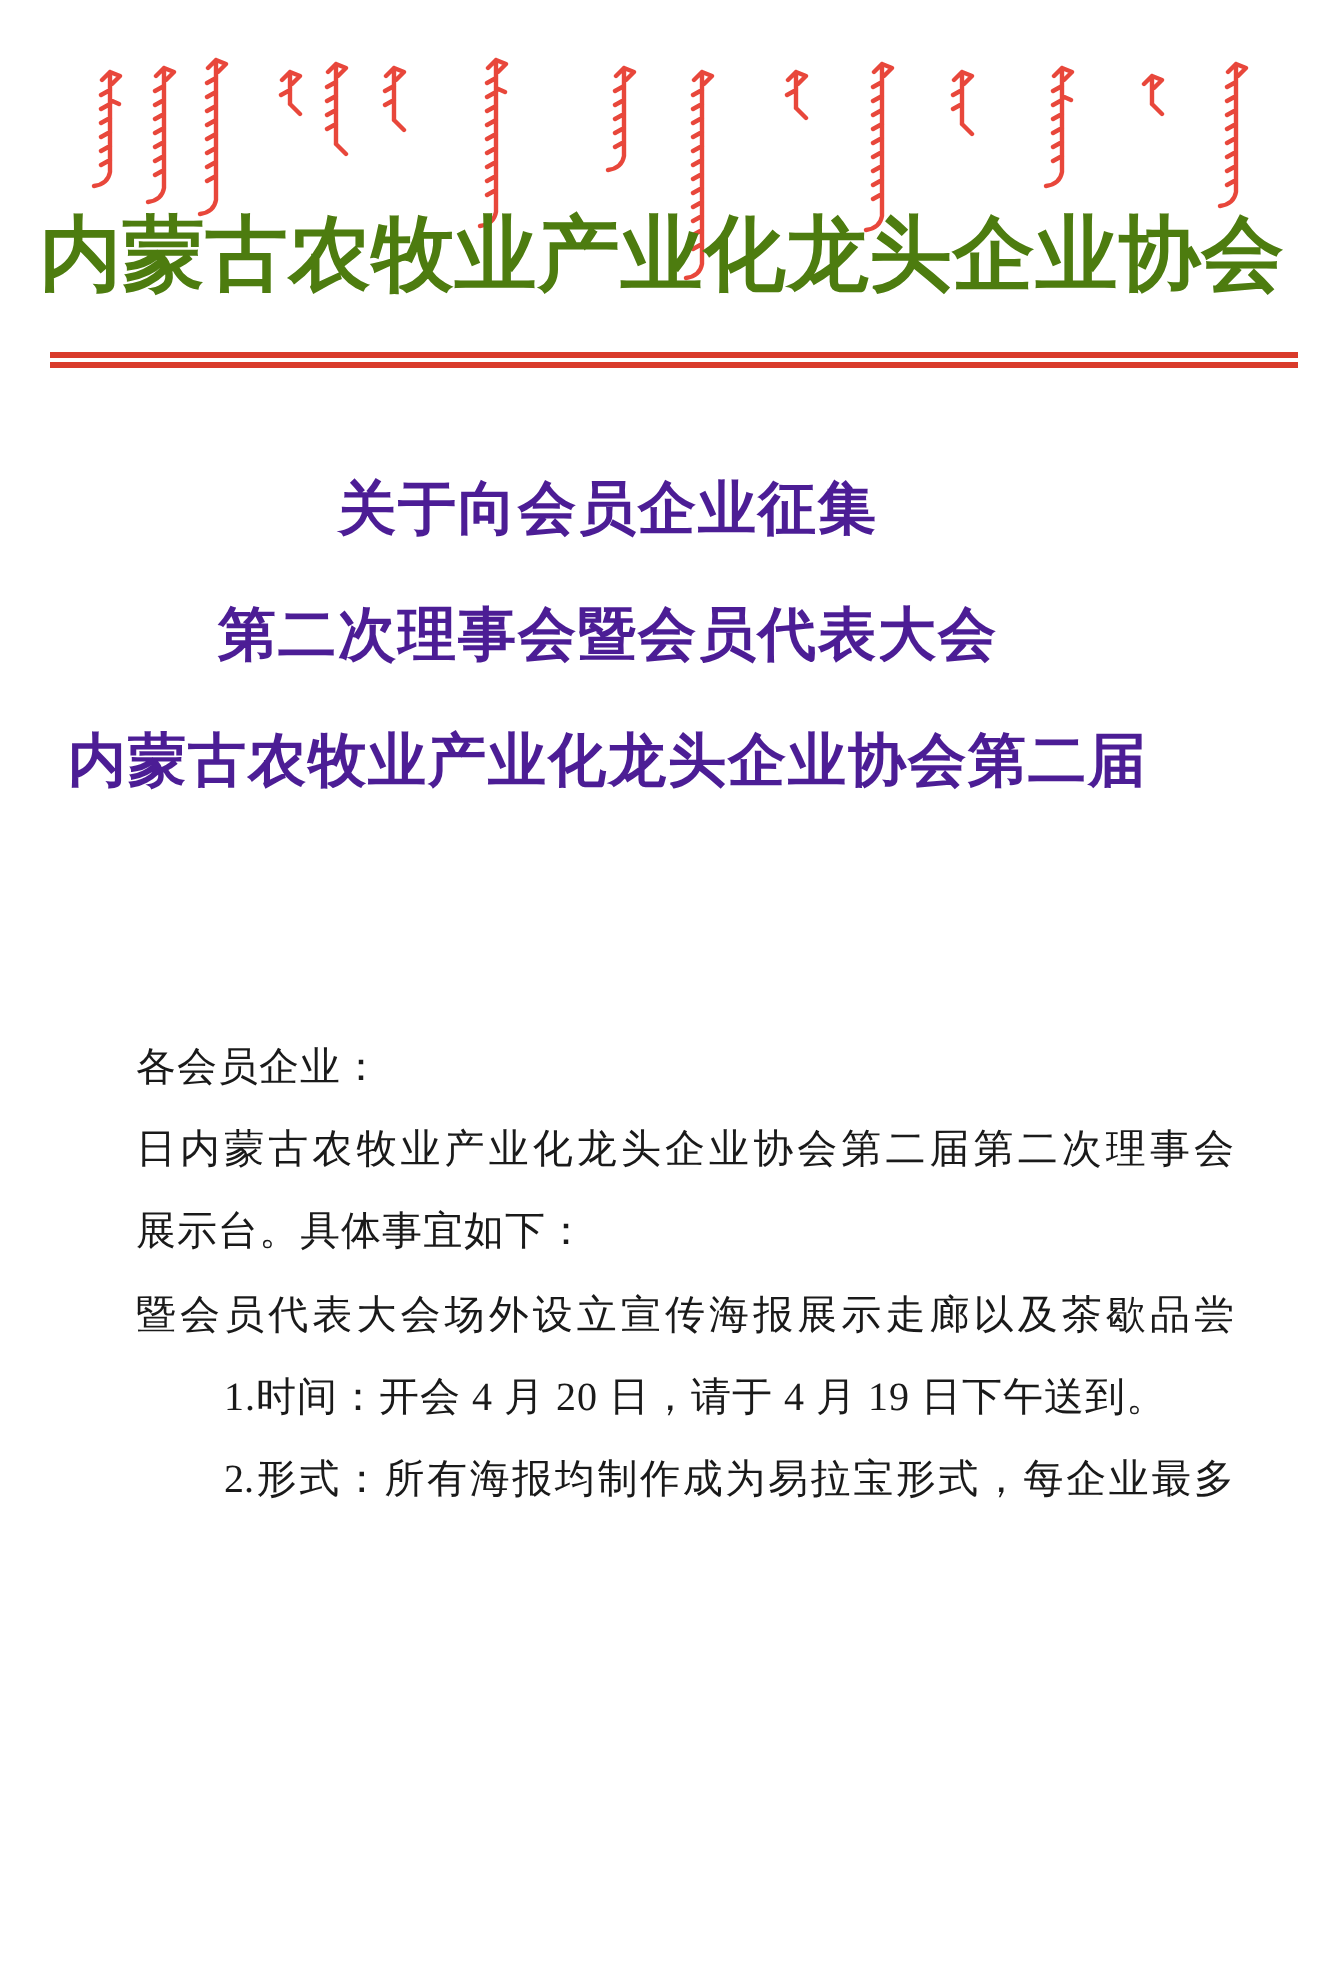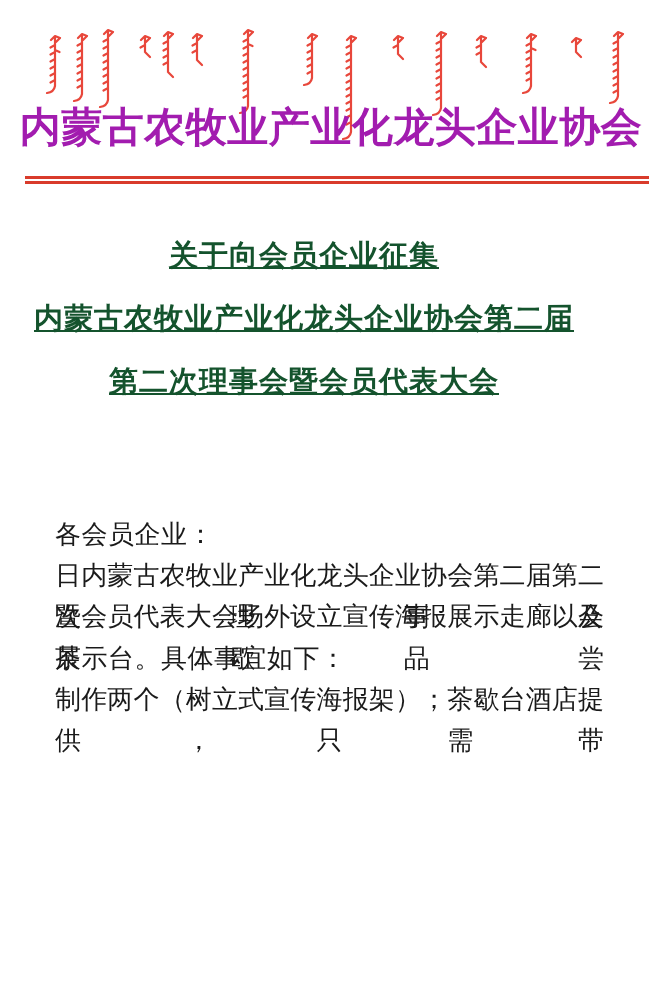--- a/index.html
+++ b/index.html
@@ -25,21 +25,21 @@
     height: 115px;
   }
   .org-name {
     position: absolute;
     top: 100px;
     left: 0;
     width: 662px;
     text-align: center;
     font-size: 41px;
     font-weight: bold;
-    color: #a21caf;
+    color: #4d7c0f;
     letter-spacing: 0.5px;
     white-space: nowrap;
     font-family: "Liberation Serif", "DejaVu Serif", serif;
   }
   .letterhead-divider {
     position: absolute;
     top: 176px;
     left: 25px;
     width: 624px;
     height: 2px;
@@ -47,38 +47,37 @@
     border-bottom: 3px solid #d93b2b;
   }
 
   
   .notice-title {
     position: absolute;
     top: 224px;
     left: 0;
     width: 608px;
     text-align: center;
-    color: #14532d;
-    text-decoration: underline;
+    color: #4c1d95;
   }
   .title-line {
     font-size: 29px;
     line-height: 63px;
     font-weight: bold;
     letter-spacing: 1px;
     white-space: nowrap;
   }
 
   
   .notice-body {
     position: absolute;
     top: 514px;
-    left: 55px;
+    left: 68px;
     width: 549px;
-    font-size: 26px;
+    font-size: 20px;
     color: #1a1a1a;
   }
   .body-line {
     line-height: 41.2px;
     height: 41.2px;
     white-space: nowrap;
     letter-spacing: 0.5px;
   }
   .body-line.justify {
     white-space: normal;
@@ -99,26 +98,27 @@
       <path d="M51 12 L55 8 L60 10 L56 14 M55 8 L55 58 M55 17 l-4.5 2.5 M55 24 l-4.5 2.5 M55 31 l-4.5 2.5 M55 38 l-4.5 2.5 M55 45 l-4.5 2.5 M55 52 l-4.5 2.5 M55 22 l4.5 2 M55 58 q-1 6 -8 7 M78 10 L82 6 L87 8 L83 12 M82 6 L82 66 M82 15 l-4.5 2.5 M82 22 l-4.5 2.5 M82 29 l-4.5 2.5 M82 36 l-4.5 2.5 M82 43 l-4.5 2.5 M82 50 l-4.5 2.5 M82 57 l-4.5 2.5 M82 66 q-1 6 -8 7 M104 6 L108 2 L113 4 L109 8 M108 2 L108 72 M108 11 l-4.5 2.5 M108 18 l-4.5 2.5 M108 25 l-4.5 2.5 M108 32 l-4.5 2.5 M108 39 l-4.5 2.5 M108 46 l-4.5 2.5 M108 53 l-4.5 2.5 M108 60 l-4.5 2.5 M108 72 q-1 6 -8 7 M141 12 L145 8 L150 10 L146 14 M145 8 L145 24 M145 17 l-4.5 2.5 M145 24 l5 5 M164 8 L168 4 L173 6 L169 10 M168 4 L168 44 M168 13 l-4.5 2.5 M168 20 l-4.5 2.5 M168 27 l-4.5 2.5 M168 34 l-4.5 2.5 M168 44 l5 5 M193 10 L197 6 L202 8 L198 12 M197 6 L197 32 M197 15 l-4.5 2.5 M197 22 l-4.5 2.5 M197 32 l5 5 M244 6 L248 2 L253 4 L249 8 M248 2 L248 78 M248 11 l-4.5 2.5 M248 18 l-4.5 2.5 M248 25 l-4.5 2.5 M248 32 l-4.5 2.5 M248 39 l-4.5 2.5 M248 46 l-4.5 2.5 M248 53 l-4.5 2.5 M248 60 l-4.5 2.5 M248 67 l-4.5 2.5 M248 16 l4.5 2 M248 78 q-1 6 -8 7 M308 10 L312 6 L317 8 L313 12 M312 6 L312 50 M312 15 l-4.5 2.5 M312 22 l-4.5 2.5 M312 29 l-4.5 2.5 M312 36 l-4.5 2.5 M312 43 l-4.5 2.5 M312 50 q-1 6 -8 7 M347 12 L351 8 L356 10 L352 14 M351 8 L351 104 M351 17 l-4.5 2.5 M351 24 l-4.5 2.5 M351 31 l-4.5 2.5 M351 38 l-4.5 2.5 M351 45 l-4.5 2.5 M351 52 l-4.5 2.5 M351 59 l-4.5 2.5 M351 66 l-4.5 2.5 M351 73 l-4.5 2.5 M351 80 l-4.5 2.5 M351 87 l-4.5 2.5 M351 94 l-4.5 2.5 M351 104 q-1 6 -8 7 M394 12 L398 8 L403 10 L399 14 M398 8 L398 26 M398 17 l-4.5 2.5 M398 26 l5 5 M437 8 L441 4 L446 6 L442 10 M441 4 L441 80 M441 13 l-4.5 2.5 M441 20 l-4.5 2.5 M441 27 l-4.5 2.5 M441 34 l-4.5 2.5 M441 41 l-4.5 2.5 M441 48 l-4.5 2.5 M441 55 l-4.5 2.5 M441 62 l-4.5 2.5 M441 69 l-4.5 2.5 M441 80 q-1 6 -8 7 M477 12 L481 8 L486 10 L482 14 M481 8 L481 34 M481 17 l-4.5 2.5 M481 24 l-4.5 2.5 M481 34 l5 5 M527 10 L531 6 L536 8 L532 12 M531 6 L531 58 M531 15 l-4.5 2.5 M531 22 l-4.5 2.5 M531 29 l-4.5 2.5 M531 36 l-4.5 2.5 M531 43 l-4.5 2.5 M531 50 l-4.5 2.5 M531 20 l4.5 2 M531 58 q-1 6 -8 7 M572 14 L576 10 L581 12 L577 16 M576 10 L576 24 M576 24 l5 5 M614 8 L618 4 L623 6 L619 10 M618 4 L618 68 M618 13 l-4.5 2.5 M618 20 l-4.5 2.5 M618 27 l-4.5 2.5 M618 34 l-4.5 2.5 M618 41 l-4.5 2.5 M618 48 l-4.5 2.5 M618 55 l-4.5 2.5 M618 62 l-4.5 2.5 M618 68 q-1 6 -8 7 " fill="none" stroke="#e8473b" stroke-width="2.2" stroke-linecap="round" stroke-linejoin="round"></path>
     </svg>
 
   <div class="org-name">内蒙古农牧业产业化龙头企业协会</div>
 
   <div class="letterhead-divider"></div>
 
   <div class="notice-title">
 
   <div class="title-line">关于向会员企业征集</div>
+      <div class="title-line">第二次理事会暨会员代表大会</div>
       <div class="title-line">内蒙古农牧业产业化龙头企业协会第二届</div>
-      <div class="title-line">第二次理事会暨会员代表大会</div>
     </div>
 
   <div class="notice-body">
 
   <div class="body-line">各会员企业：</div>
       <div class="body-line justify">日内蒙古农牧业产业化龙头企业协会第二届第二次理事会</div>
+      <div class="body-line">展示台。具体事宜如下：</div>
       <div class="body-line justify">暨会员代表大会场外设立宣传海报展示走廊以及茶歇品尝</div>
-      <div class="body-line">展示台。具体事宜如下：</div>
-      <div class="body-line justify">制作两个（树立式宣传海报架）；茶歇台酒店提供，只需带</div>
+      <div class="body-line indent">1.时间：开会 4 月 20 日，请于 4 月 19 日下午送到。</div>
+      <div class="body-line indent justify">2.形式：所有海报均制作成为易拉宝形式，每企业最多</div>
     </div>
 
 </div>
 
 </body></html>

